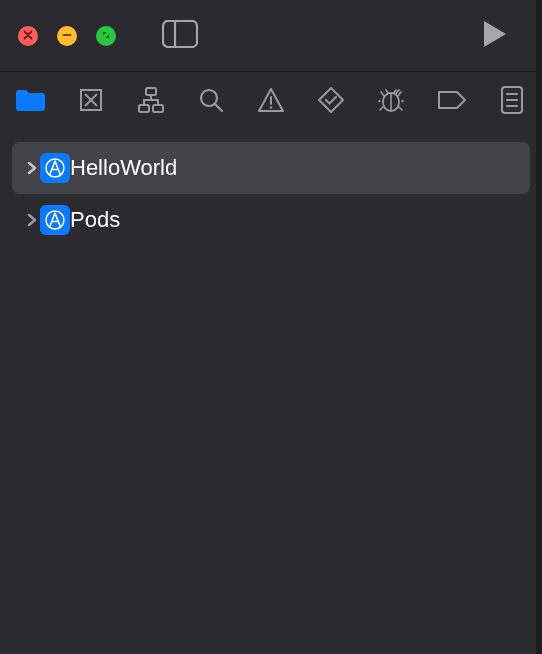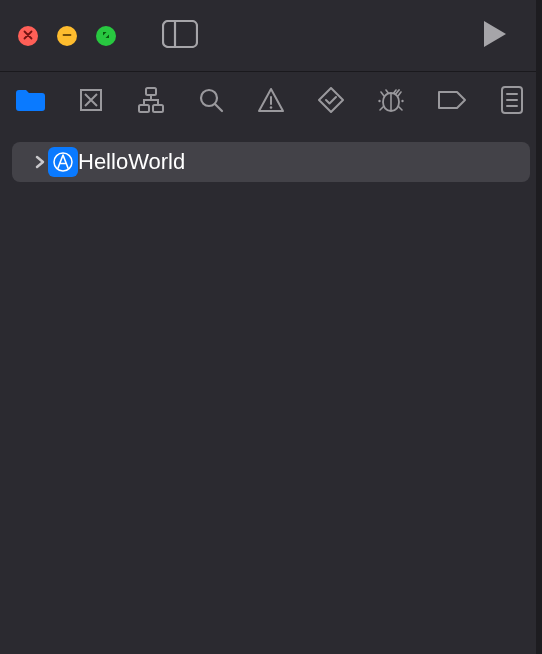--- a/index.html
+++ b/index.html
@@ -70,23 +70,23 @@
       align-items: center;
       justify-content: center;
       cursor: pointer;
     }
     .project-tree {
       padding: 14px 12px;
     }
     .tree-row {
       display: flex;
       align-items: center;
-      height: 40px;
+      height: 52px;
       border-radius: 8px;
-      padding: 0 20px;
+      padding: 0 12px;
       cursor: pointer;
     }
     .tree-row.selected {
       background: #434248;
     }
     .disclosure {
       width: 16px;
       display: flex;
       align-items: center;
       justify-content: center;
@@ -227,15 +227,29 @@
       </svg>
     </div>
     <div class="project-icon">
       <svg width="22" height="22" viewBox="0 0 22 22">
         <circle cx="11" cy="11" r="9" stroke="#ffffff" stroke-width="1.5" fill="none"></circle>
         <path d="M6 17 L11 4 L16 17 M7.8 12.5 L14.2 12.5" stroke="#ffffff" stroke-width="1.6" fill="none" stroke-linecap="round" stroke-linejoin="round"></path>
       </svg>
     </div>
     <span class="tree-label">HelloWorld</span>
   </div>
+  <div class="tree-row">
+    <div class="disclosure">
+      <svg width="10" height="14" viewBox="0 0 10 14">
+        <path d="M2 2 L8 7 L2 12" stroke="#9a999d" stroke-width="2.5" fill="none" stroke-linecap="round" stroke-linejoin="round"></path>
+      </svg>
+    </div>
+    <div class="project-icon">
+      <svg width="22" height="22" viewBox="0 0 22 22">
+        <circle cx="11" cy="11" r="9" stroke="#ffffff" stroke-width="1.5" fill="none"></circle>
+        <path d="M6 17 L11 4 L16 17 M7.8 12.5 L14.2 12.5" stroke="#ffffff" stroke-width="1.6" fill="none" stroke-linecap="round" stroke-linejoin="round"></path>
+      </svg>
+    </div>
+    <span class="tree-label">Pods</span>
+  </div>
 </div>
 
 <div class="right-edge"></div>
 
 </body></html>

